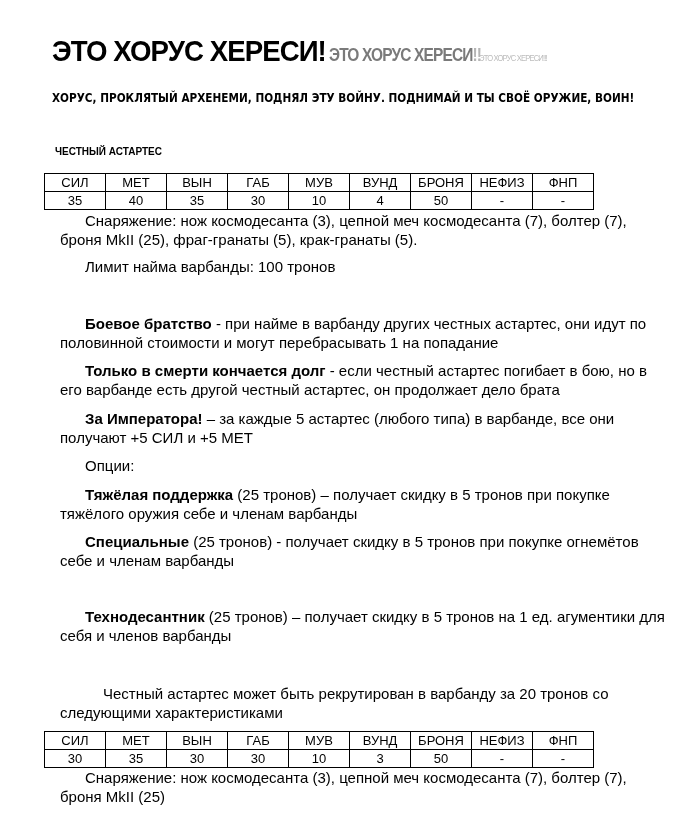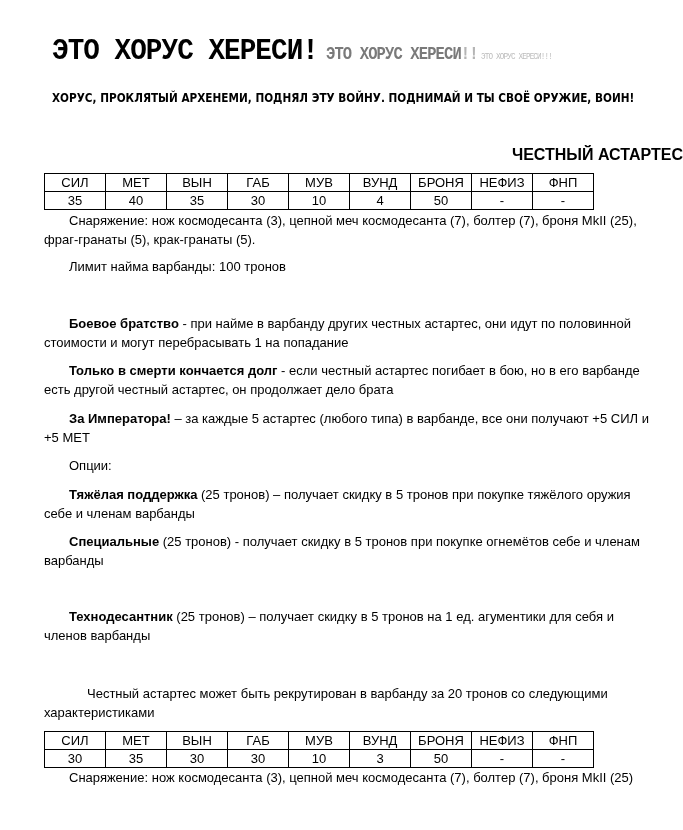--- a/index.html
+++ b/index.html
@@ -5,51 +5,51 @@
     html, body { margin: 0; padding: 0; background: #ffffff; }
     body {
       width: 683px; height: 830px; overflow: hidden; position: relative;
       font-family: "Liberation Sans Narrow", "Liberation Sans", sans-serif;
       color: #000;
     }
     .page { position: absolute; left: 0; top: 0; width: 683px; height: 830px; }
 
     .headline {
       position: absolute; left: 52px; top: 34px; white-space: nowrap;
-      font-family: Liberation Mono, monospace; font-weight: bold;
+      font-family: Liberation Sans, sans-serif; font-weight: bold;
       letter-spacing: -1px;
     }
     .h1a { font-size: 30px; color: #000; display: inline-block; transform: scaleX(0.92); transform-origin: left bottom; margin-right: -24px; }
     .h1b { font-size: 18px; color: #7a7a7a; display: inline-block; transform: scaleX(0.86); transform-origin: left bottom; margin-right: -30px; }
     .h1b .ex { color: #b5b5b5; }
     .h1c { font-size: 9px; color: #bdbdbd; font-weight: normal; display: inline-block; transform: scaleX(0.85); transform-origin: left bottom; }
 
     .subhead {
       position: absolute; left: 52px; top: 90px; white-space: nowrap;
       font-family: "DejaVu Sans", sans-serif; font-weight: bold; font-size: 12.5px;
       transform: scaleX(0.84); transform-origin: left top;
     }
 
     .section-title {
-      position: absolute; left: 0; width: 683px; top: 146px; text-align: right;
-      font-weight: bold; font-size: 16px; padding-left: 55px; box-sizing: border-box;
+      position: absolute; left: 0; width: 683px; top: 146px; text-align: left;
+      font-weight: bold; font-size: 10px; padding-left: 55px; box-sizing: border-box;
     }
 
     table.stats {
       position: absolute; left: 44px; border-collapse: collapse;
       font-size: 13px;
     }
     table.stats td {
       border: 1px solid #000; width: 60px; height: 17px; padding: 0;
       text-align: center; line-height: 16px;
     }
 
     .para {
-      position: absolute; left: 44px; width: 610px;
-      font-size: 13px; line-height: 19px;
+      position: absolute; left: 60px; width: 610px;
+      font-size: 15px; line-height: 19px;
     }
     .para .indent { display: inline-block; width: 25px; }
     .para b { font-weight: bold; margin-top: 7px; }
   </style>
 </head>
 <body>
 
 <div class="page">
 
   <div class="headline">

